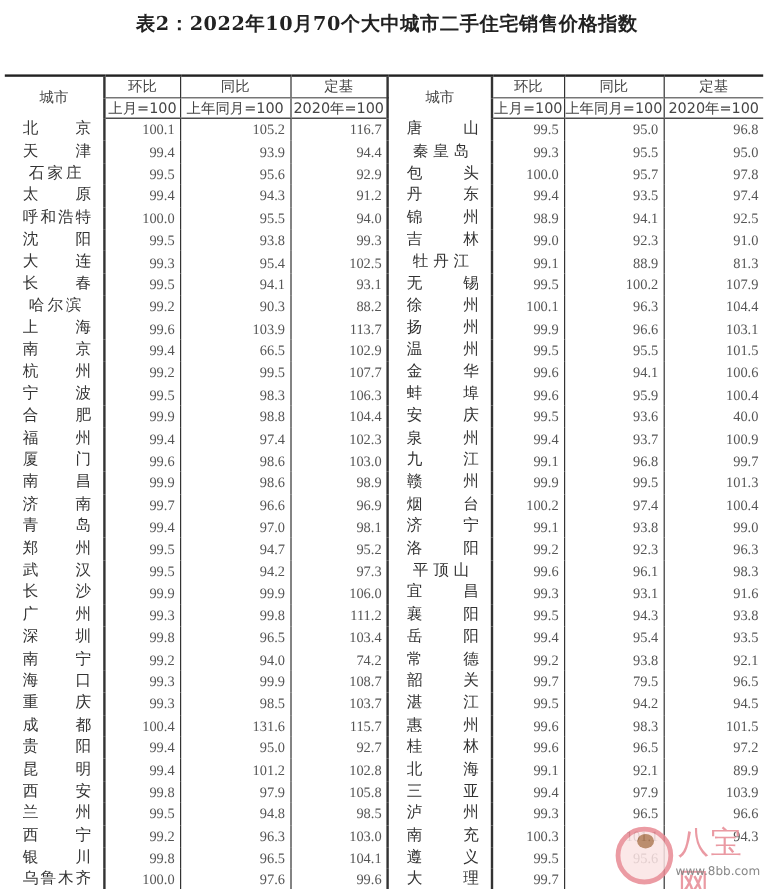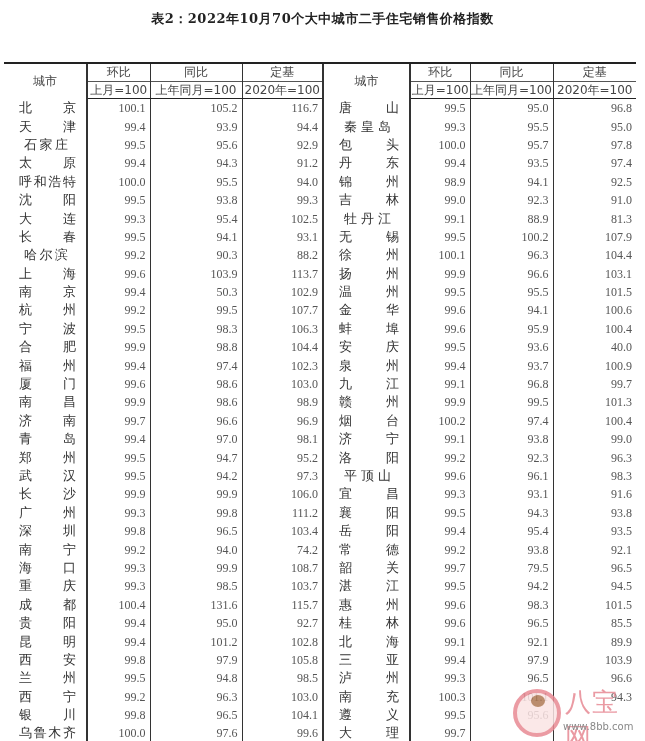--- a/index.html
+++ b/index.html
@@ -1,17 +1,17 @@
 <!DOCTYPE html>
 <html><head>
 <meta charset="utf-8">
 <style>
   html, body { margin:0; padding:0; background:#ffffff; }
   body { width:645px; height:741px; overflow:hidden; position:relative; font-family:"DejaVu Serif", serif; color:#333; }
-  .title { position:absolute; top:10px; left:0; width:645px; text-align:center; font-size:13px; font-weight:bold; color:#222; letter-spacing:0.5px; font-family:"DejaVu Serif", serif; }
+  .title { position:absolute; top:10px; left:0; width:645px; text-align:center; font-size:16px; font-weight:bold; color:#222; letter-spacing:0.5px; font-family:"DejaVu Serif", serif; }
   table.t { position:absolute; top:62px; left:4px; border-collapse:collapse; table-layout:fixed; width:632px; }
   table.t td, table.t th { padding:0; height:18.4px; line-height:18px; font-weight:normal; overflow:hidden; white-space:nowrap; }
   table.t thead tr:first-child th { border-top:2px solid #222; }
   table.t thead th { font-size:12px; text-align:center; color:#444; height:16.5px; line-height:16px; font-family:"DejaVu Sans", sans-serif; }
   table.t thead tr:last-child th { border-bottom:1.5px solid #222; }
   .sub { border-top:1px solid #555; }
   .vl { border-left:1px solid #333; }
   .vl2 { border-left:2px solid #333; }
   td.city { font-size:13px; text-align:justify; text-align-last:justify; padding:0 10px 0 15px !important; color:#333; font-family:"DejaVu Sans", sans-serif; }
   td.city.c3 { padding:0 18px 0 20px !important;margin-left:16px; }
@@ -155,21 +155,21 @@
         <td class="num vl">103.9</td>
         <td class="num vl">113.7</td>
         <td class="city vl2">扬　　州</td>
         <td class="num vl2">99.9</td>
         <td class="num vl">96.6</td>
         <td class="num vl">103.1</td>
       </tr>
       <tr>
         <td class="city">南　　京</td>
         <td class="num vl2">99.4</td>
-        <td class="num vl">50.3</td>
+        <td class="num vl">66.5</td>
         <td class="num vl">102.9</td>
         <td class="city vl2">温　　州</td>
         <td class="num vl2">99.5</td>
         <td class="num vl">95.5</td>
         <td class="num vl">101.5</td>
       </tr>
       <tr>
         <td class="city">杭　　州</td>
         <td class="num vl2">99.2</td>
         <td class="num vl">99.5</td>
@@ -340,21 +340,21 @@
         <td class="num vl">101.5</td>
       </tr>
       <tr>
         <td class="city">贵　　阳</td>
         <td class="num vl2">99.4</td>
         <td class="num vl">95.0</td>
         <td class="num vl">92.7</td>
         <td class="city vl2">桂　　林</td>
         <td class="num vl2">99.6</td>
         <td class="num vl">96.5</td>
-        <td class="num vl">85.5</td>
+        <td class="num vl">97.2</td>
       </tr>
       <tr>
         <td class="city">昆　　明</td>
         <td class="num vl2">99.4</td>
         <td class="num vl">101.2</td>
         <td class="num vl">102.8</td>
         <td class="city vl2">北　　海</td>
         <td class="num vl2">99.1</td>
         <td class="num vl">92.1</td>
         <td class="num vl">89.9</td>

